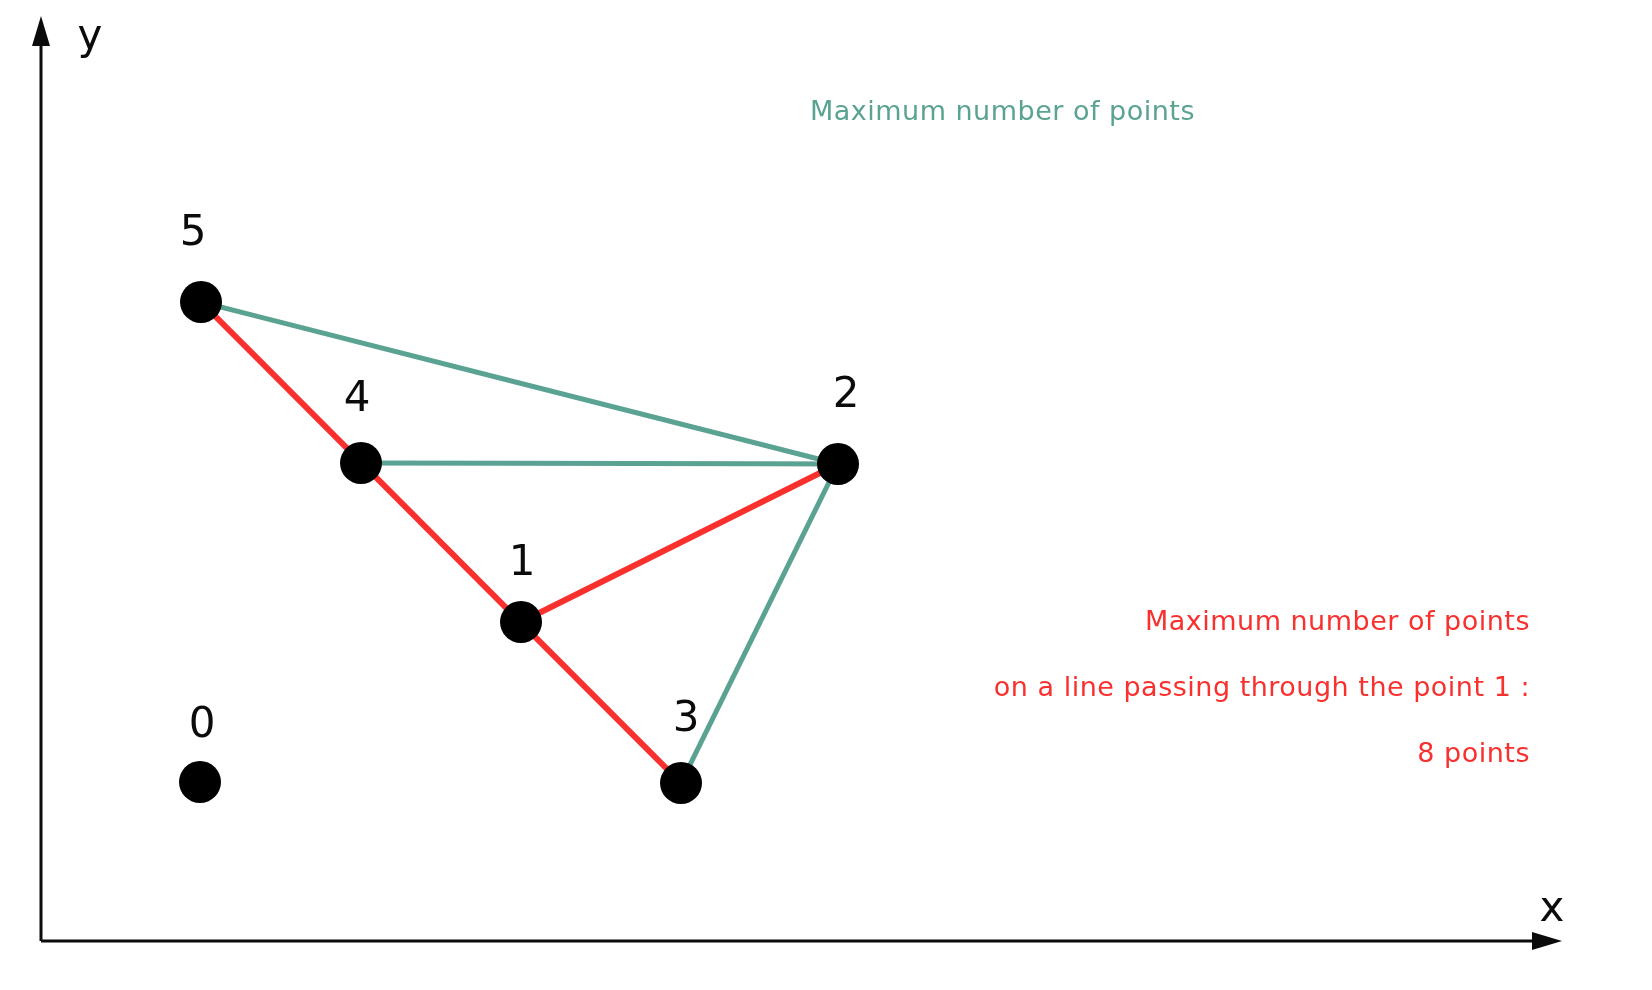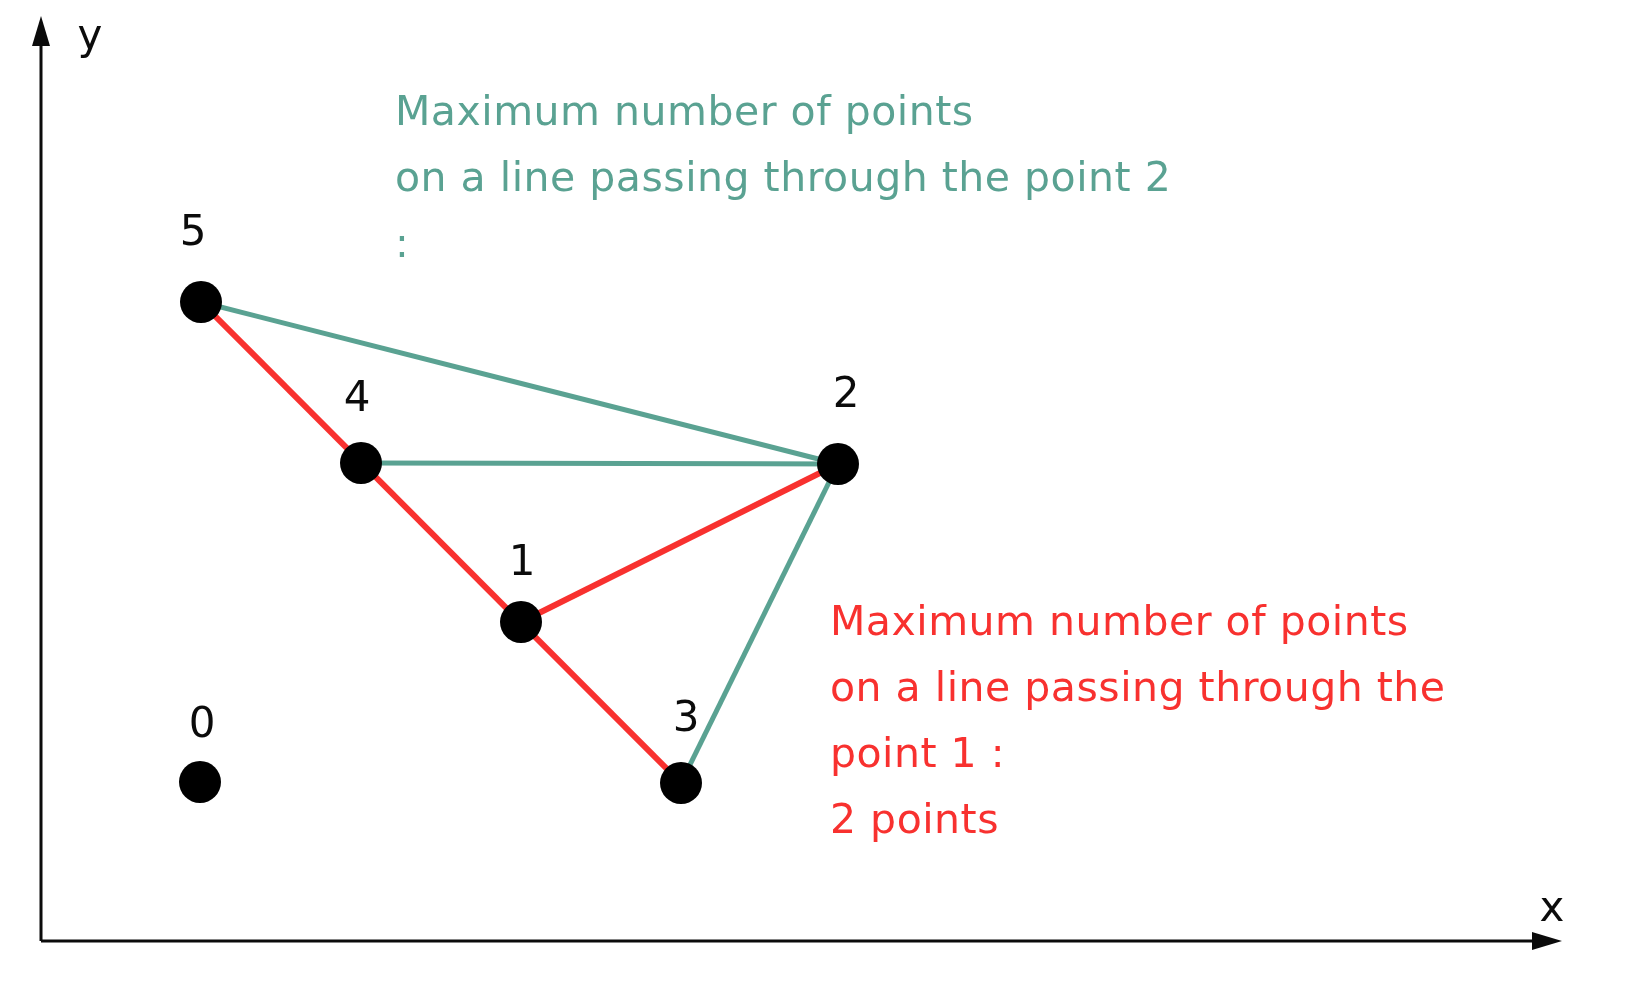--- a/index.html
+++ b/index.html
@@ -21,22 +21,22 @@
   .edge-teal { stroke:var(--teal,#5aa292); stroke-width:5; }
   .edge-red  { stroke:var(--red,#f8312f);  stroke-width:6; }
   .dot { fill:#000; }
   .point-label {
     font-family:"DejaVu Sans", sans-serif;
     font-size:42px; fill:var(--ink,#0b0b0b);
     text-anchor:middle; dominant-baseline:central;
   }
   .note {
     position:absolute;
-    text-align:left;
-    font-size:41px;
+    text-align:right;
+    font-size:27px;
     line-height:66px;
     letter-spacing:0.5px;
   }
   .note-teal { left:395px; top:78px;  width:800px; color:var(--teal,#5aa292); }
   .note-red  { left:830px; top:588px; width:700px; color:var(--red,#f8312f); }
 </style>
 </head>
 <body>
 
 <div class="canvas">
@@ -72,22 +72,21 @@
         <text x="522" y="560" class="point-label">1</text>
         <text x="846" y="392" class="point-label">2</text>
         <text x="686" y="716" class="point-label">3</text>
         <text x="357" y="396" class="point-label">4</text>
         <text x="193" y="230" class="point-label">5</text>
       </g>
   </svg>
 
   <div class="note note-teal">
     <div>Maximum number of points</div>
-    <div>on a line passing through the point 2 :</div>
   </div>
 
   <div class="note note-red">
     <div>Maximum number of points</div>
     <div>on a line passing through the point 1 :</div>
-    <div>2 points</div>
+    <div>8 points</div>
   </div>
 
 </div>
 
 </body></html>

